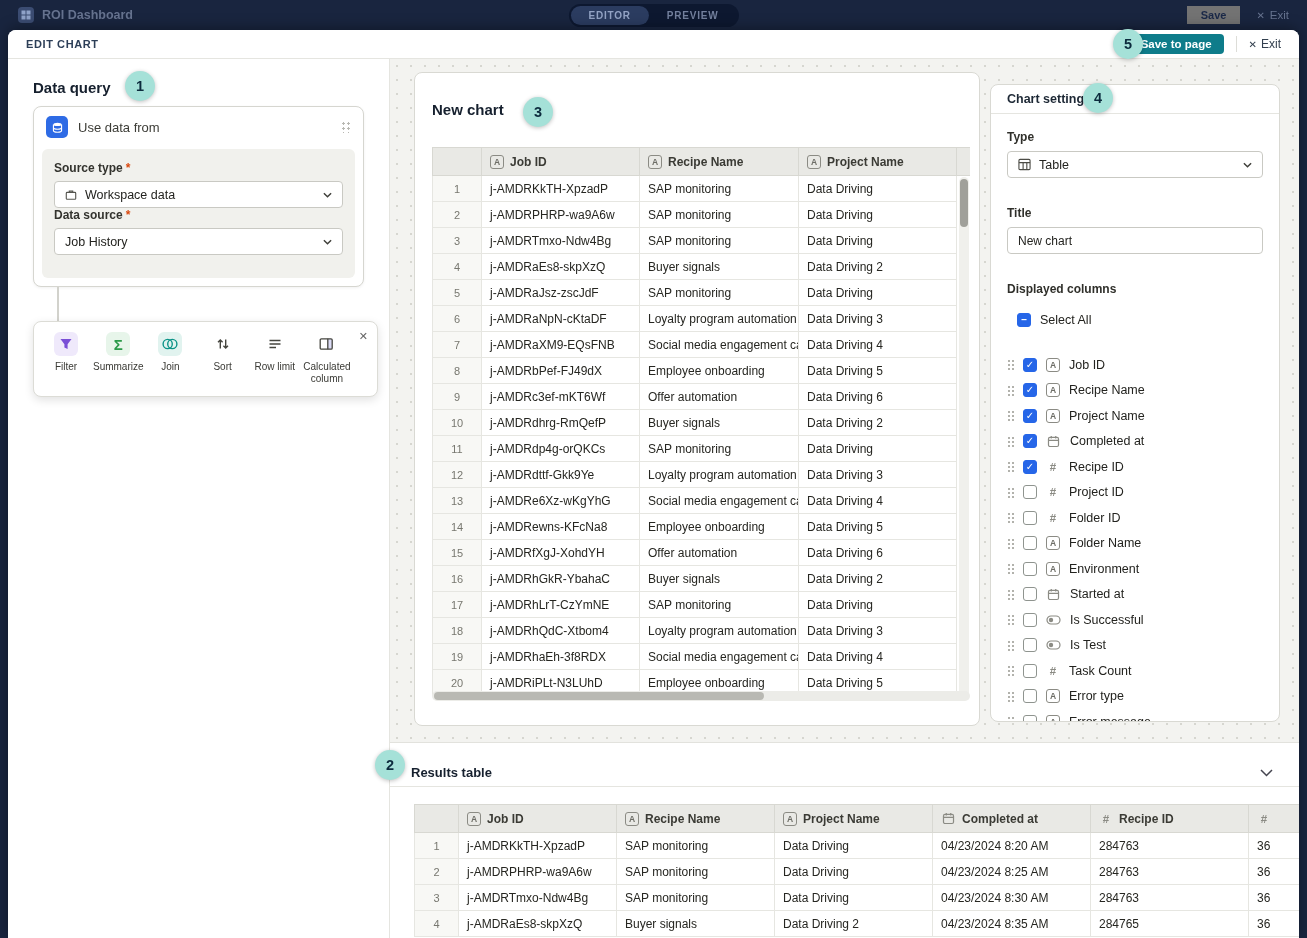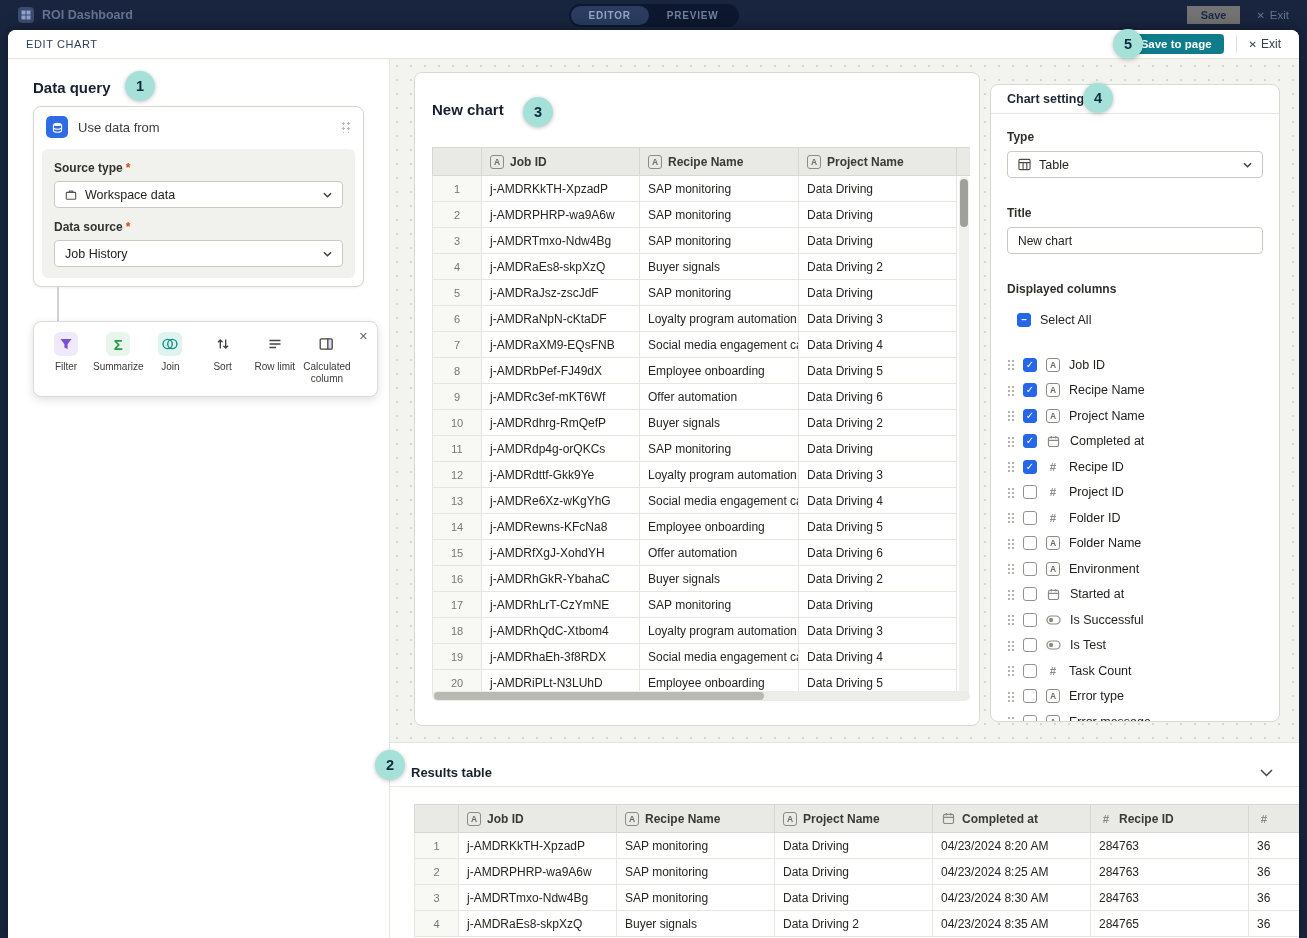--- a/index.html
+++ b/index.html
@@ -15,40 +15,40 @@
 .tb-tab{font-size:10px;font-weight:700;letter-spacing:.8px;color:#73809d;padding:4px 18px;border-radius:10px;cursor:pointer}
 .tb-tab.active{background:#2b3c60;color:#93a3c4}
 .tb-right{margin-left:auto;display:flex;align-items:center;gap:16px}
 .tb-save{background:#737373;color:#1b2948;font-size:11px;font-weight:700;padding:3px 14px;border-radius:0}
 .tb-exit{color:#66738f;font-size:11.5px;display:flex;gap:5px;align-items:center}
 .x{font-size:10px}
 
 
 .modal{position:absolute;left:8px;right:8px;top:30px;bottom:0;background:#fff;border-radius:8px 8px 0 0;overflow:hidden;box-shadow:0 -2px 14px rgba(0,0,0,.35)}
 .modal-header{position:absolute;top:0;left:0;right:0;height:29px;border-bottom:1px solid #e5e5e0;display:flex;align-items:center;padding:0 18px;background:#fff;z-index:6}
-.mh-title{font-size:11px;font-weight:400;letter-spacing:.6px;color:#2c3e57}
+.mh-title{font-size:11px;font-weight:700;letter-spacing:.6px;color:#2c3e57}
 .mh-right{margin-left:auto;display:flex;align-items:center;gap:12px}
 .save-page{background:#0e7c8a;color:#fff;font-size:11.5px;font-weight:700;border:none;border-radius:4px;padding:4px 12px;font-family:inherit;cursor:pointer}
 .mh-div{width:1px;height:16px;background:#ddddd8}
 .mh-exit{font-size:12px;color:#33404f;display:flex;align-items:center;gap:4px;cursor:pointer}
 
 
 .left-panel{position:absolute;top:29px;bottom:0;left:0;width:382px;background:#fff;border-right:1px solid #e5e5e0;z-index:2}
 .dq-title{position:absolute;left:25px;top:20px;font-size:15px;font-weight:700;color:#16202e}
 .dq-card{position:absolute;left:25px;top:47px;width:331px;height:181px;border:1px solid #d6d6d0;border-radius:8px;background:#fff;box-shadow:0 1px 3px rgba(0,0,0,.06)}
 .dq-card-head{height:40px;display:flex;align-items:center;gap:10px;padding:0 12px}
 .db-icon{width:22px;height:22px;border-radius:5px;background:#2e6be5;display:flex;align-items:center;justify-content:center;flex:none}
 .dq-card-title{font-size:13px;color:#3c3c36}
 .dq-grip{margin-left:auto;width:10px;height:12px;background-image:radial-gradient(#b8b8b2 1px,transparent 1.2px);background-size:5px 5px}
 .dq-inner{position:absolute;left:8px;right:8px;top:42px;bottom:8px;background:#f1f1ed;border-radius:6px;padding:12px}
 .fld-label{font-size:12px;font-weight:700;color:#33332e;margin-bottom:6px}
 .req{color:#d9480f;margin-left:3px}
 .select{height:27px;background:#fff;border:1px solid #c9c9c3;border-radius:4px;display:flex;align-items:center;gap:8px;padding:0 10px;font-size:12.5px;color:#23231f;cursor:pointer}
 .select .caret{margin-left:auto;display:flex}
-.dq-inner .select{margin-bottom:12px}
+.dq-inner .select{margin-bottom:0}
 .connector{position:absolute;left:49px;top:228px;width:2px;height:34px;background:#d2d2cc}
 .toolbox{position:absolute;left:25px;top:262px;width:345px;height:76px;background:#fff;border:1px solid #dcdcd6;border-radius:8px;box-shadow:0 3px 10px rgba(0,0,0,.12);padding:10px 24px 6px 6px;display:flex}
 .tools-row{display:flex;flex:1}
 .tool{flex:1;display:flex;flex-direction:column;align-items:center;gap:5px;min-width:0;cursor:pointer}
 .tool-label{font-size:10px;color:#3a3a35;text-align:center;line-height:1.15}
 .tool-icon{width:24px;height:24px;border-radius:6px;display:flex;align-items:center;justify-content:center}
 .bg-filter{background:#efe9fb}.bg-sum{background:#e7f5ea}.bg-join{background:#e1f3ef}
 .sigma{color:#2b9a4a;font-weight:700;font-size:15px;line-height:1}
 .tb-close{position:absolute;right:9px;top:8px;font-size:11px;color:#666;cursor:pointer}
 

